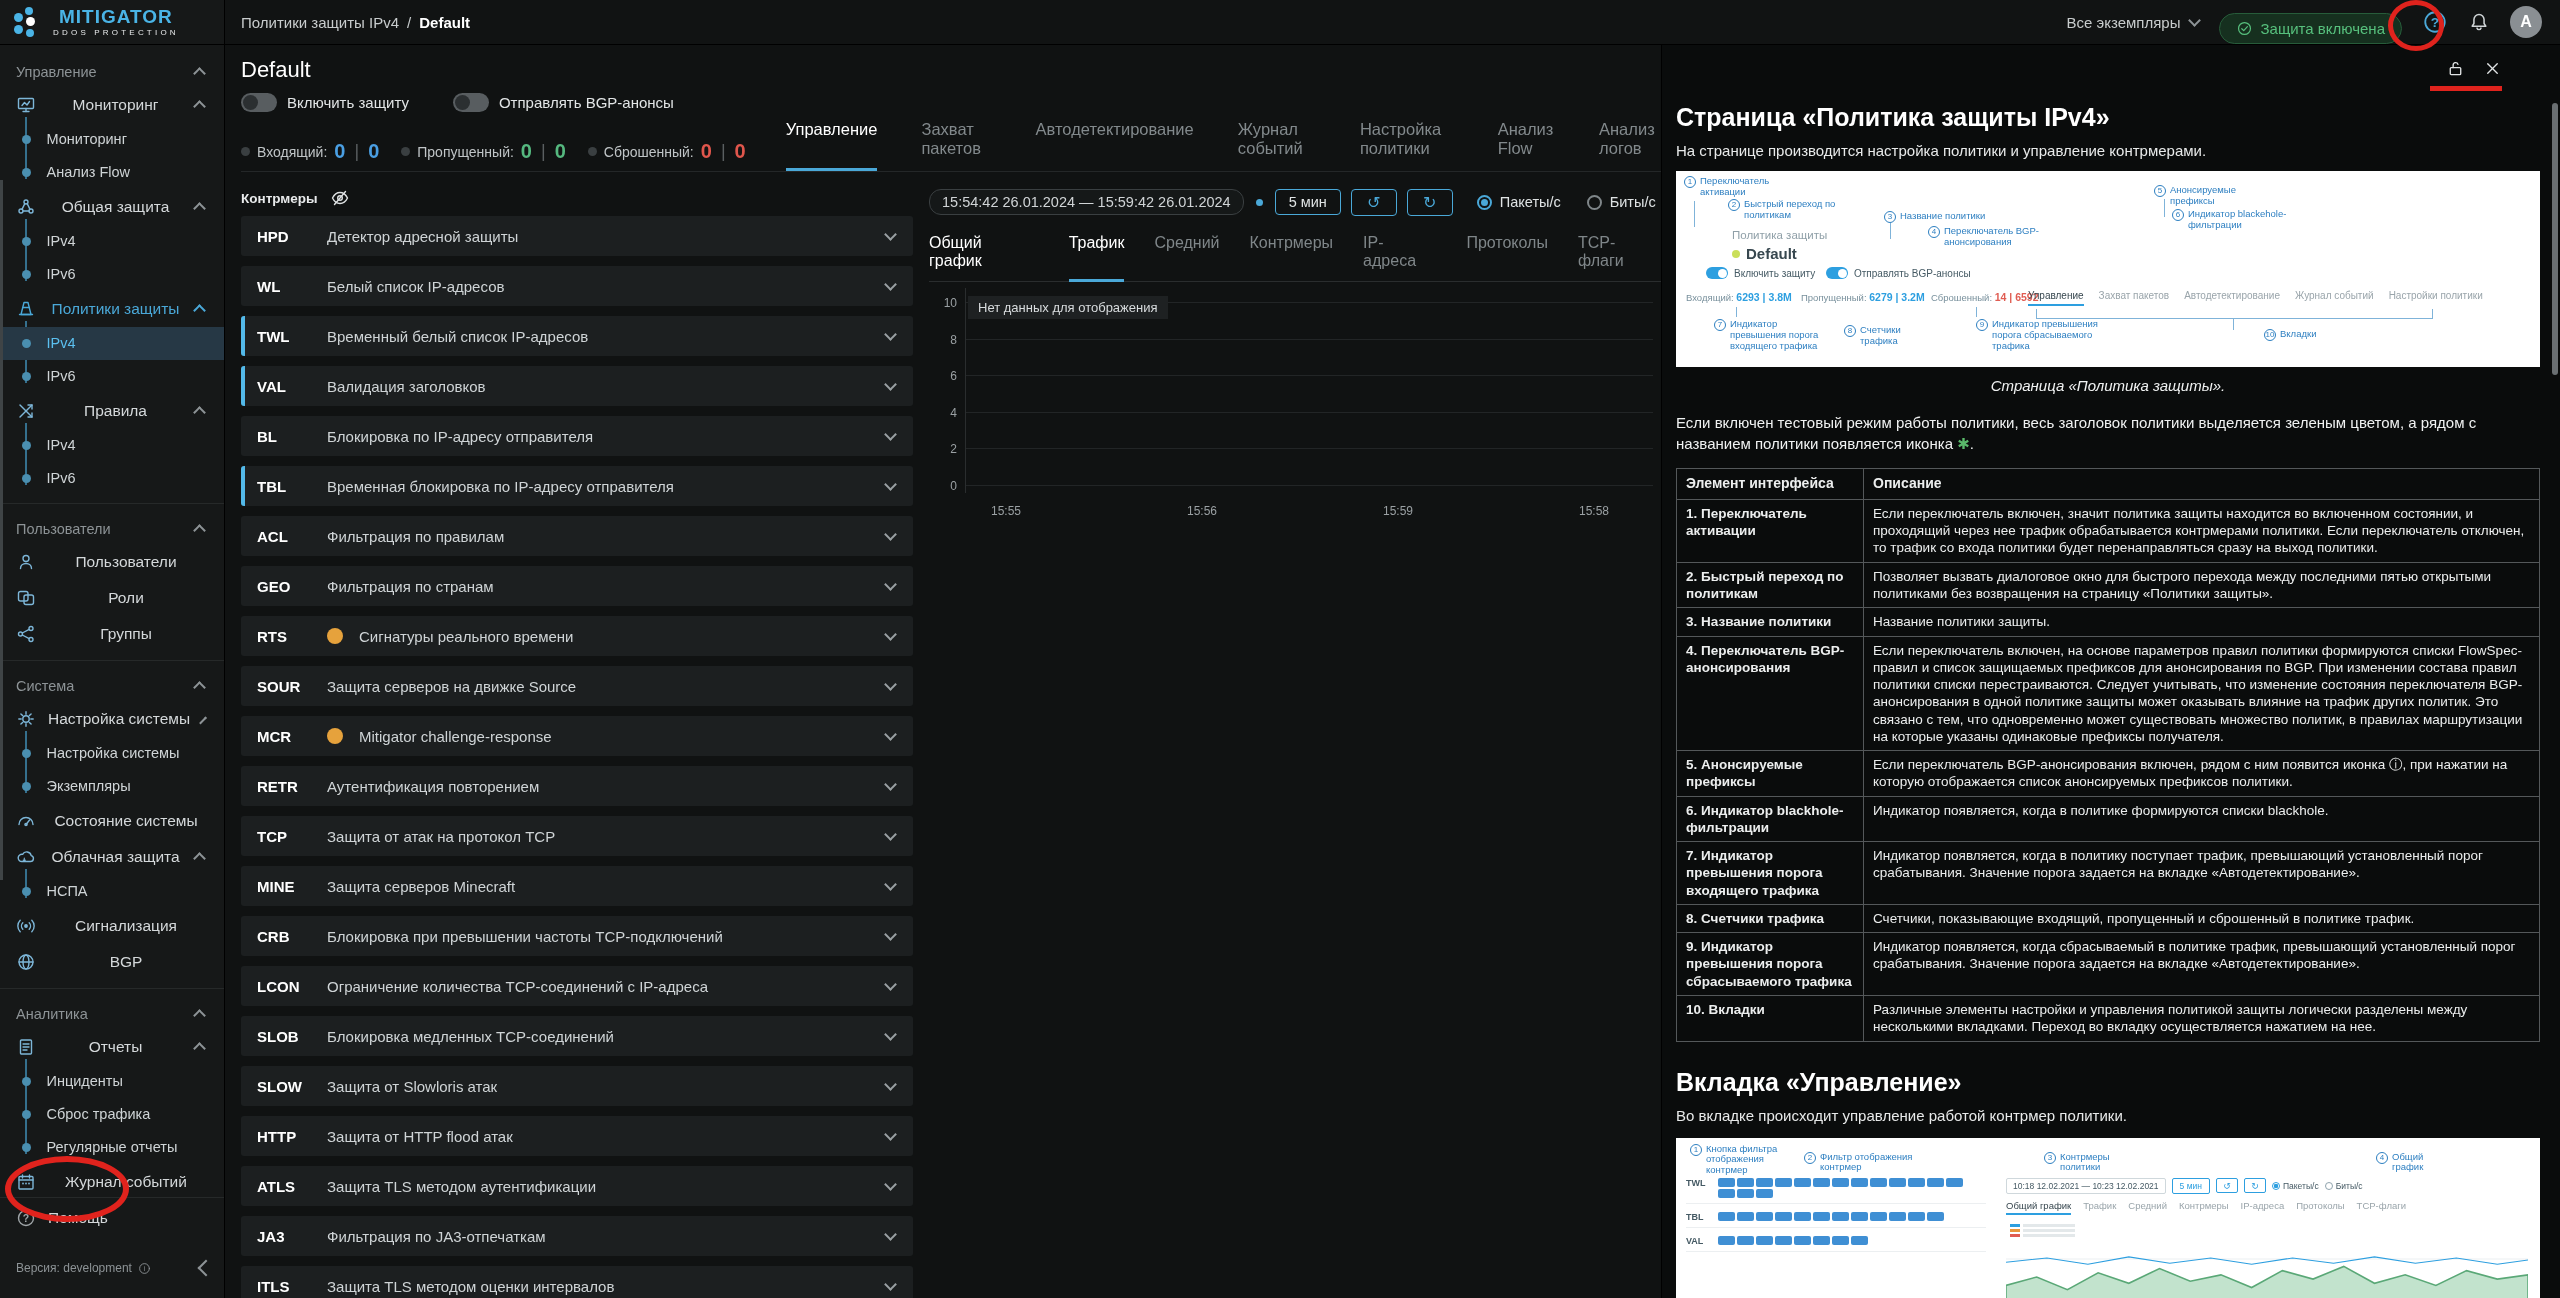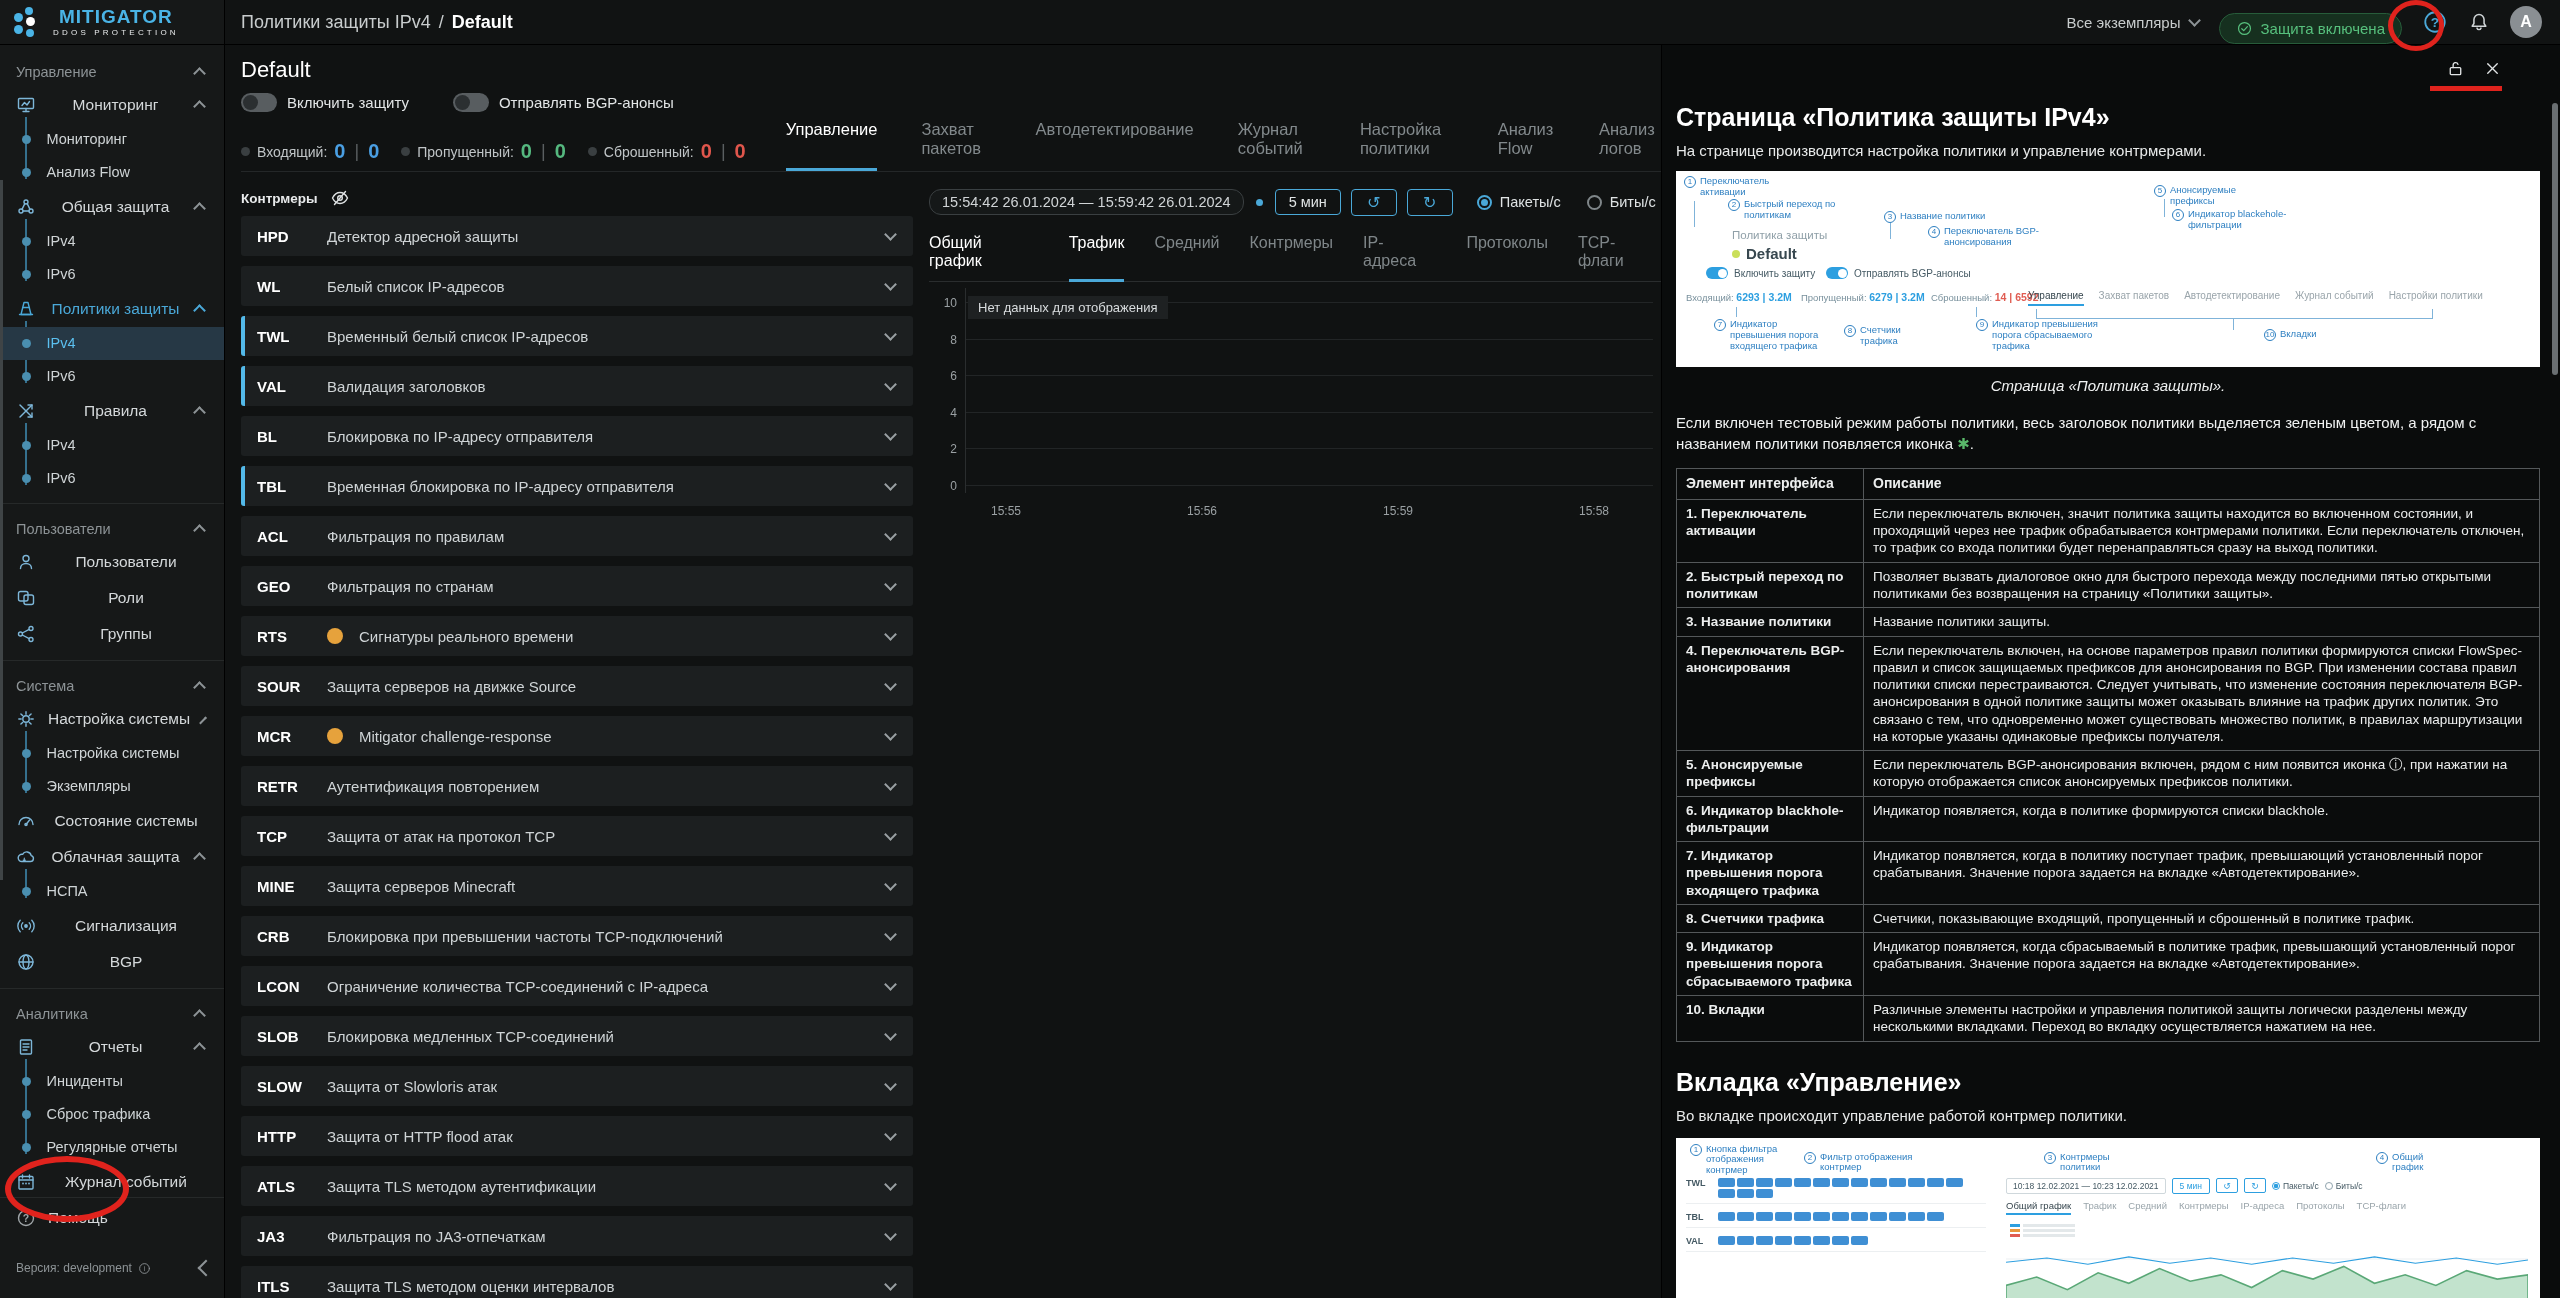--- a/index.html
+++ b/index.html
@@ -42,21 +42,21 @@
   .sb-version{height:60px;display:flex;align-items:center;padding-left:16px;font-size:12px;color:#8d9396;gap:6px;}
   .sb-collapse{position:absolute;right:12px;bottom:24px;width:10px;height:10px;border-left:2px solid #8d9396;
                border-bottom:2px solid #8d9396;transform:rotate(45deg);cursor:pointer;}
   .sb-scrollstrip{position:absolute;left:0;top:180px;width:3px;height:700px;background:#3f4446;}
   .help-ellipse{position:absolute;left:5px;top:1156px;width:112px;height:54px;border:6px solid var(--red);
                 border-radius:50%;pointer-events:none;}
   
   .right-col{flex:1;display:flex;flex-direction:column;min-width:0;}
   .topbar{height:44px;min-height:44px;background:#111313;border-bottom:1px solid #000;display:flex;align-items:center;
           padding:0 16px;position:relative;}
-  .breadcrumb{font-size:18px;color:#c8cccd;display:flex;gap:8px;align-items:center;}
+  .breadcrumb{font-size:15px;color:#c8cccd;display:flex;gap:8px;align-items:center;}
   .breadcrumb .cur{color:#fff;font-weight:bold;}
   .topbar-right{margin-left:auto;display:flex;align-items:center;gap:20px;}
   .instances{display:flex;align-items:center;gap:9px;font-size:15px;color:#c8cccd;cursor:pointer;}
   .prot-badge{display:flex;align-items:center;gap:8px;background:#16301f;border:1px solid #275c3a;color:#57c07d;
               font-size:15px;padding:6px 16px;border-radius:17px;cursor:pointer;margin-top:13px;}
   .prot-badge .ic{width:17px;height:17px;color:#57c07d;}
   .tb-help{width:26px;height:26px;color:#4aa8d8;cursor:pointer;}
   .tb-bell{width:22px;height:22px;color:#cfd4d6;cursor:pointer;}
   .avatar{width:32px;height:32px;border-radius:50%;background:#8a8f93;color:#fff;font-weight:bold;font-size:16px;
           display:flex;align-items:center;justify-content:center;cursor:pointer;margin-right:2px;}
@@ -808,21 +808,21 @@
               <span>Default</span>
             </div>
             <div class="mini-toggle" style="left: 30px; top: 96px;">
               <span class="mtgl"></span>
               <span>Включить защиту</span>
             </div>
             <div class="mini-toggle" style="left: 150px; top: 96px;">
               <span class="mtgl"></span>
               <span>Отправлять BGP-анонсы</span>
             </div>
-            <div class="mini-counter" style="left: 10px; top: 120px;"><span>Входящий: </span><b style="color: rgb(45, 159, 224);">6293 | 3.2M</b></div>
+            <div class="mini-counter" style="left: 10px; top: 120px;"><span>Входящий: </span><b style="color: rgb(45, 159, 224);">6293 | 3.8M</b></div>
             <div class="mini-counter" style="left: 125px; top: 120px;"><span>Пропущенный: </span><b style="color: rgb(45, 159, 224);">6279 | 3.2M</b></div>
             <div class="mini-counter" style="left: 255px; top: 120px;"><span>Сброшенный: </span><b style="color: rgb(224, 92, 82);">14 | 6592</b></div>
             <div class="mini-tabs" style="left: 352px; top: 119px;">
               <span class="mini-tab on">Управление</span>
               <span class="mini-tab">Захват пакетов</span>
               <span class="mini-tab">Автодетектирование</span>
               <span class="mini-tab">Журнал событий</span>
               <span class="mini-tab">Настройки политики</span>
             </div>
             <div class="f1brk" style="left: 360px; top: 138px; width: 395px;"></div>

